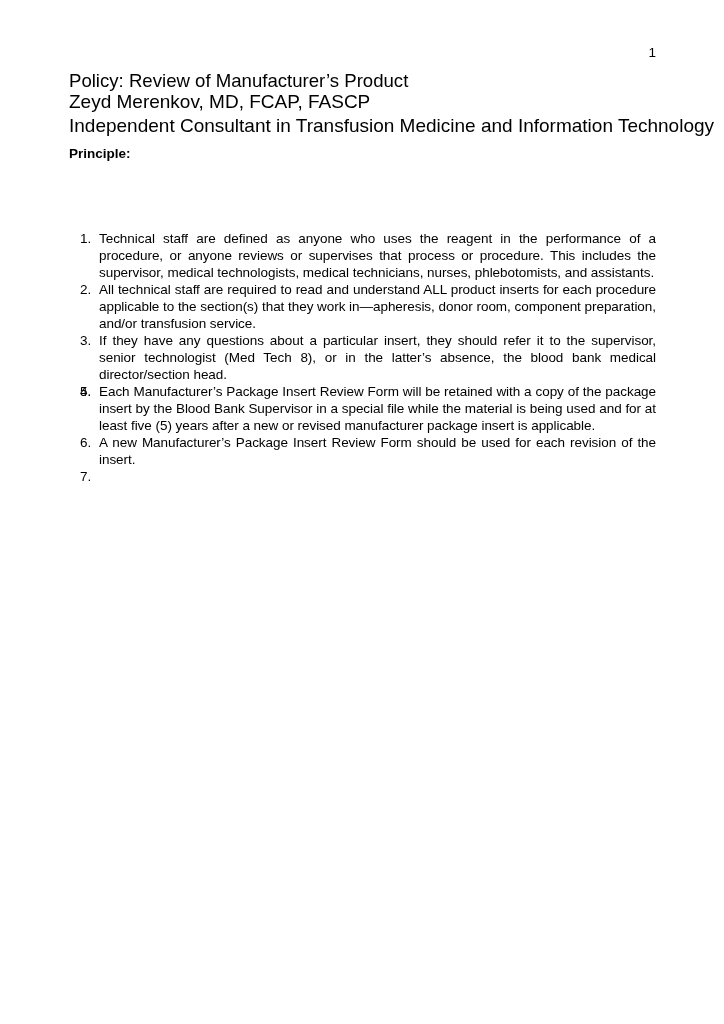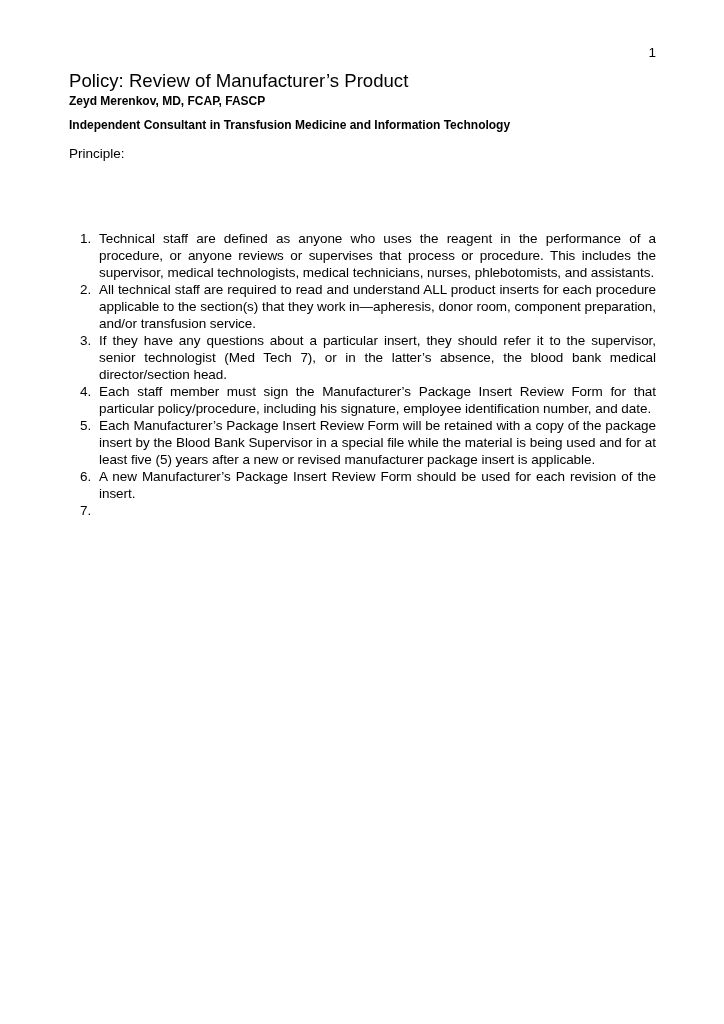--- a/index.html
+++ b/index.html
@@ -34,32 +34,32 @@
       top: 70px;
       font-size: 18.6px;
       font-weight: normal;
       line-height: 22px;
       white-space: nowrap;
       margin: 0;
     }
     .author, .affiliation {
       position: absolute;
       left: 0;
-      font-size: 12px;
-      font-weight: bold;
+      font-size: 19px;
+      font-weight: normal;
       line-height: 17px;
       white-space: nowrap;
       margin: 0;
       text-align: center;
     }
     .author { top: 93px; }
     .affiliation { top: 117px; }
     .section-heading {
       font-size: 13.5px;
-      font-weight: normal;
+      font-weight: bold;
       line-height: 17px;
       margin: 0;
     }
     .principle {
       position: absolute;
       left: 0;
       top: 145px;
       width: 587px;
     }
     .body-text {
@@ -113,25 +113,24 @@
       <li>
         <span class="num">1.</span>
         <span>Technical staff are defined as anyone who uses the reagent in the performance of a procedure, or anyone reviews or supervises that process or procedure.  This includes the supervisor, medical technologists, medical technicians, nurses, phlebotomists, and assistants.</span>
       </li>
       <li>
         <span class="num">2.</span>
         <span>All technical staff are required to read and understand ALL product inserts for each procedure applicable to the section(s) that they work in—apheresis, donor room, component preparation, and/or transfusion service.</span>
       </li>
       <li>
         <span class="num">3.</span>
-        <span>If they have any questions about a particular insert, they should refer it to the supervisor, senior technologist (Med Tech 7), or in the latter’s absence, the blood bank medical director/section head.</span>
+        <span>If they have any questions about a particular insert, they should refer it to the supervisor, senior technologist (Med Tech 8), or in the latter’s absence, the blood bank medical director/section head.</span>
       </li>
       <li>
         <span class="num">4.</span>
-        <span>Each staff member must sign the Manufacturer’s Package Insert Review Form for that particular policy/procedure, including his signature, employee identification number, and date.</span>
       </li>
       <li>
         <span class="num">5.</span>
         <span>Each Manufacturer’s Package Insert Review Form will be retained with a copy of the package insert by the Blood Bank Supervisor in a special file while the material is being used and for at least five (5) years after a new or revised manufacturer package insert is applicable.</span>
       </li>
       <li>
         <span class="num">6.</span>
         <span>A new Manufacturer’s Package Insert Review Form should be used for each revision of the insert.</span>
       </li>
       <li>

